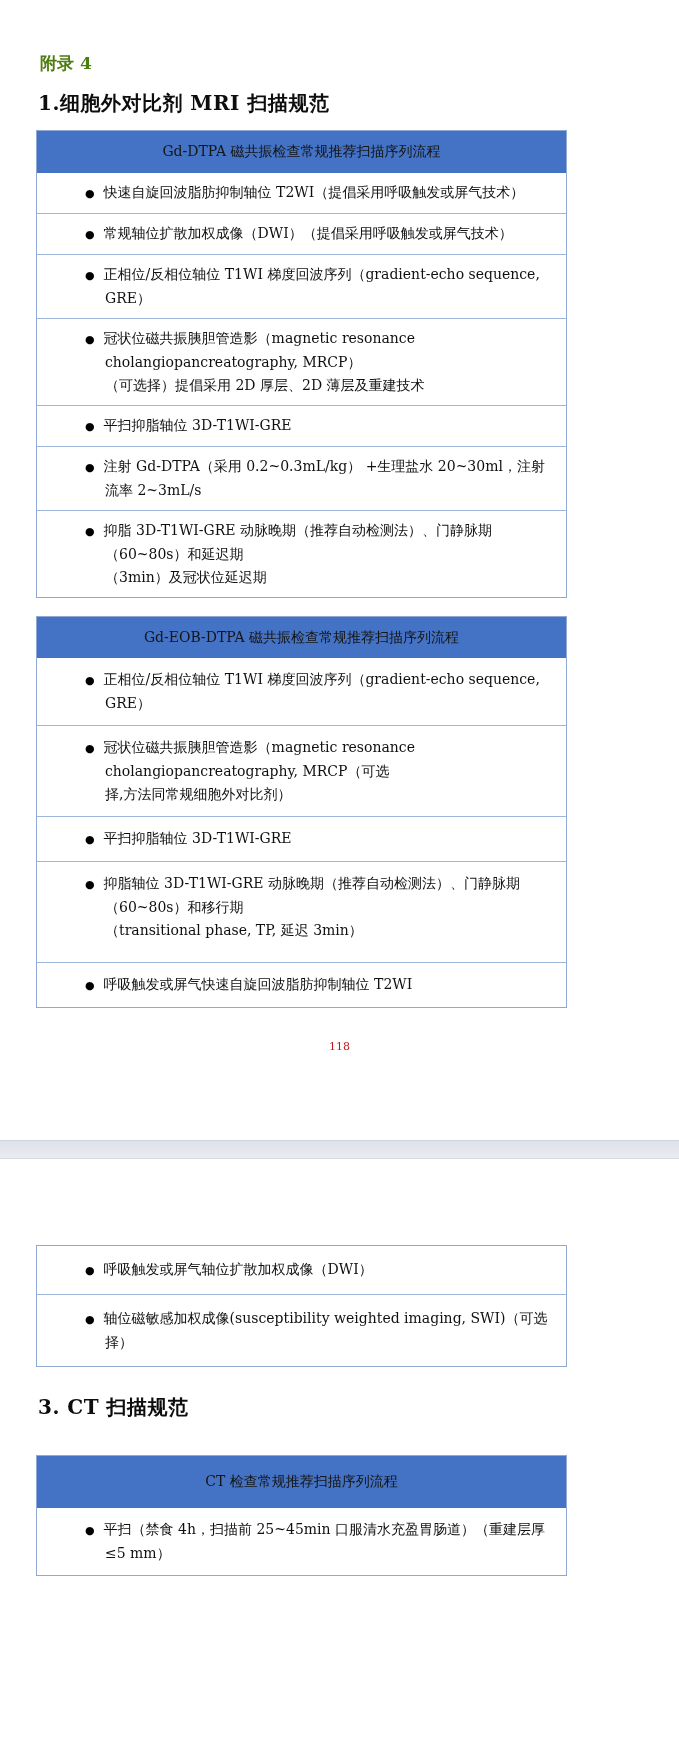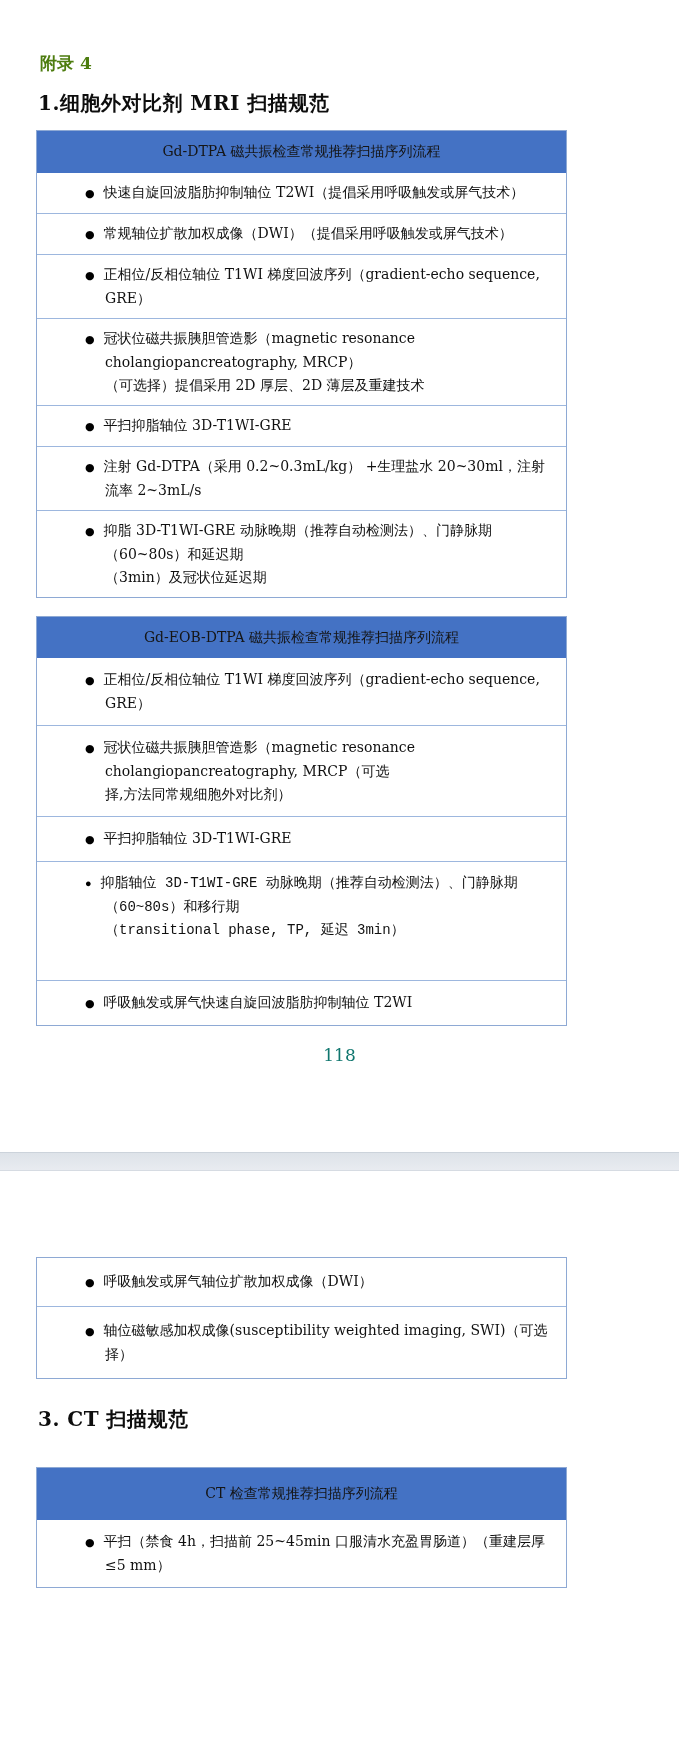--- a/index.html
+++ b/index.html
@@ -39,27 +39,27 @@
 
   .row{
     border-bottom:1px solid #9db7de;
     padding:8px 14px 8px 68px;
     text-indent:-20px;
     font-size:14px;line-height:23px;color:#101010;
   }
   .row:last-child{border-bottom:none;}
   .t2 .row,.t3 .row,.tcont .row{padding-top:10px;padding-bottom:10px;}
   .tcont .row{padding-top:12px;padding-bottom:12px;}
-  .row.pad-extra{padding-bottom:38px;font-family:Liberation Mono, monospace;}
+  .row.pad-extra{padding-bottom:20px;}
 
   .bullet{font-size:11px;margin-right:9px;text-indent:0;color:#000;}
   .rtext{white-space:pre-wrap;}
 
   
-  .page-number{margin-top:19px;text-align:center;font-size:17px;color:#0f766e;}
+  .page-number{margin-top:32px;text-align:center;font-size:11px;color:#b91c1c;}
 
   
   .page-break{
     width:679px;height:19px;margin-top:87px;
     background:linear-gradient(to bottom,#dde2e8,#e9ecf1);
     box-shadow:inset 0 1px 0 #ccd3db, inset 0 -1px 0 #d6dbe2;
   }
 </style>
 </head>
 <body>

